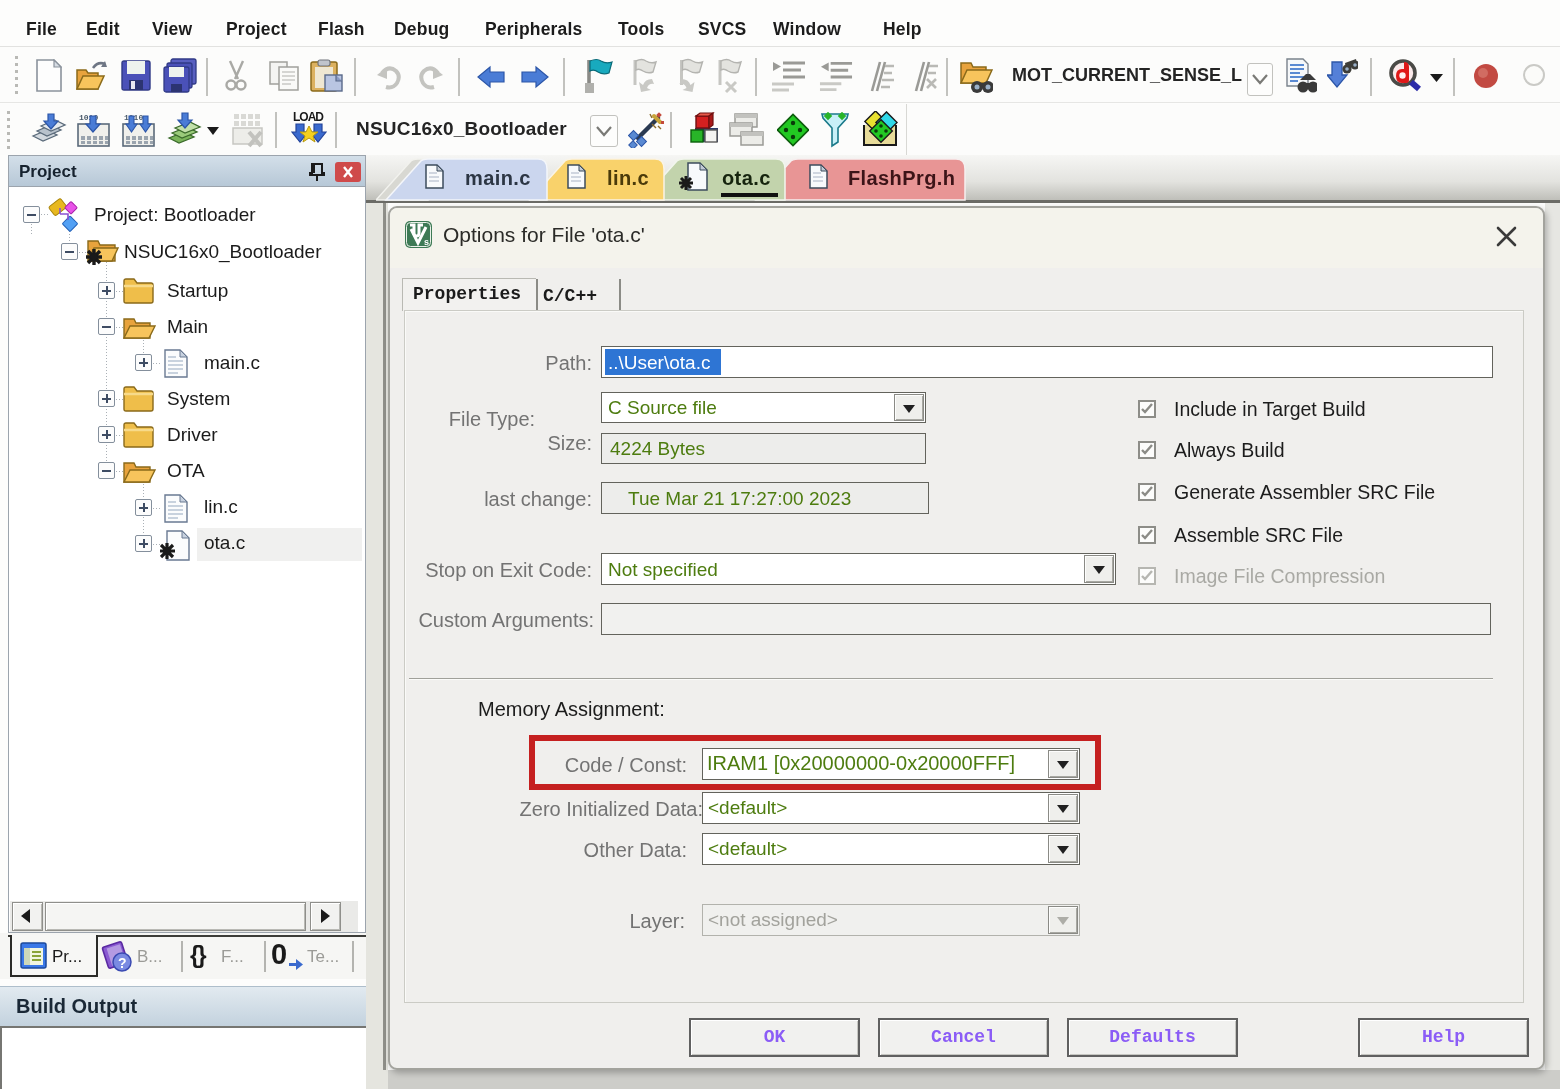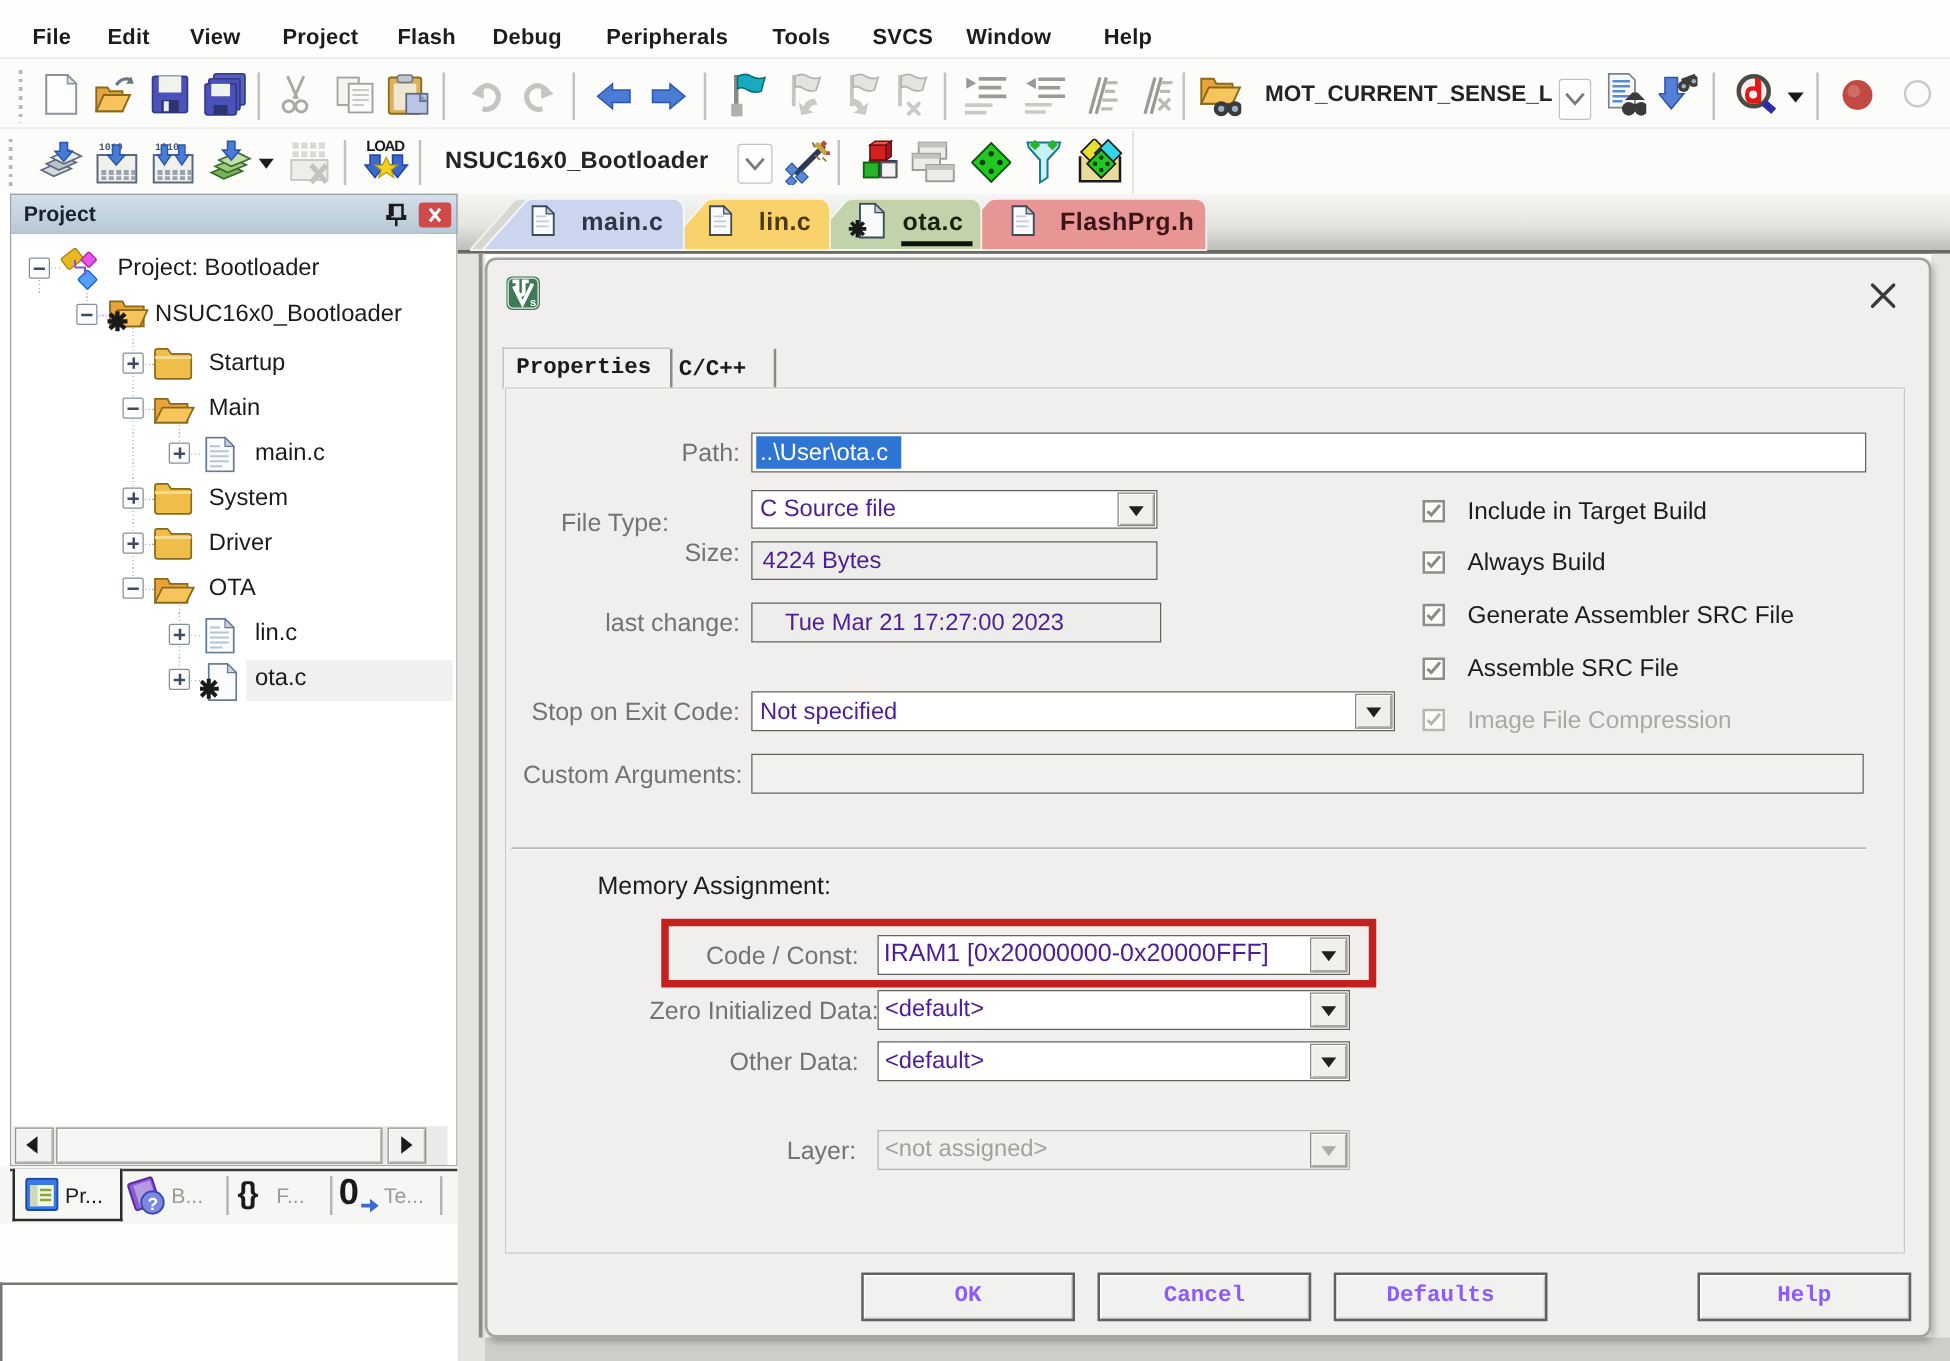--- a/index.html
+++ b/index.html
@@ -43,21 +43,21 @@
 #tabstrip { position:absolute; left:366px; top:155px; width:1194px; height:48px; background:linear-gradient(#f6f6f4 0%,#e3e3df 55%,#b9b9b3 100%); }
 #tabline { position:absolute; left:366px; top:200px; width:1194px; height:3px; background:#6b6b66; }
 
 
 #dlg { position:absolute; left:388px; top:206px; width:1157px; height:864px; background:#f0efed; border:2px solid #a3a39d; border-radius:9px; box-shadow:2px 3px 6px rgba(0,0,0,.25); }
 #dlgtitle { position:absolute; left:390px; top:208px; width:1153px; height:60px; background:#f4f3ec; border-radius:8px 8px 0 0; }
 #dlgtitle .t { position:absolute; left:53px; top:15px; font-size:21px; color:#2b2b28; }
 .dlabel { position:absolute; font-size:20px; color:#737373; text-align:right; white-space:nowrap; }
 .field { position:absolute; background:#ffffff; border:1.5px solid #63635c; }
 .field.gray { background:#ededeb; }
-.ftext { position:absolute; font-size:19px; color:#4c1d95; white-space:nowrap; }
+.ftext { position:absolute; font-size:19px; color:#4d7c0f; white-space:nowrap; }
 .ddbtn { position:absolute; background:#efefec; border:1px solid #8a8a85; box-shadow:inset 1px 1px 0 #fdfdfc, inset -1px -1px 0 #a8a8a2; }
 .ddbtn:before { content:""; position:absolute; left:50%; top:50%; margin-left:-6px; margin-top:-3px; border-left:6px solid transparent; border-right:6px solid transparent; border-top:8px solid #202020; }
 .ddbtn.dis:before { border-top-color:#adada7; }
 .cbox { position:absolute; width:18px; height:18px; border:2px solid #8d8d88; background:#fcfcfb; }
 .cbox svg { position:absolute; left:0; top:0; }
 .clabel { position:absolute; font-size:19.5px; color:#1c1c1c; white-space:nowrap; }
 .btn { position:absolute; height:39px; background:#f1f1ef; border:2px solid #606060; box-shadow:inset 1px 1px 0 #ffffff, inset -1px -1px 0 #c6c6c1; font-family:"Liberation Mono", monospace; font-weight:bold; font-size:18px; color:#8b5cf6; text-align:center; line-height:35px; }
 .mono { font-family:"Liberation Mono", monospace; }
 </style></head>
 <body>
@@ -639,28 +639,34 @@
 <span class="vtabtxt" style="left:221px; top:947px;">F...</span>
 <div class="abs" style="left:264px; top:941px; width:2px; height:31px; background:#b4b4b0;"></div>
 <span class="abs" style="left:271px; top:938px; font-size:29px; font-weight:bold; color:#1a1a1a;">0</span>
 <svg class="abs" style="left:288px; top:958px;" width="16" height="13" viewBox="0 0 16 13">
         <path d="M1 5 L8 5 L8 1 L15 6.5 L8 12 L8 8 L1 8 Z" fill="#3a6ace"></path>
       </svg>
 <span class="vtabtxt" style="left:307px; top:947px;">Te...</span>
 <div class="abs" style="left:352px; top:941px; width:2px; height:31px; background:#b4b4b0;"></div>
 </div>
 
+<div id="bbar">
+      <span class="t">Build Output</span>
+    </div>
 <div id="bout"></div>
 
 <div class="abs" style="left:366px; top:203px; width:22px; height:886px; background:#e5e5df;"></div>
 <div class="abs" style="left:383px; top:203px; width:3px; height:867px; background:#8f8f89;"></div>
 <div class="abs" style="left:1545px; top:203px; width:15px; height:886px; background:#e6e6e2;"></div>
 <div class="abs" style="left:388px; top:1070px; width:1172px; height:19px; background:#cdcdc9;"></div>
 
 <div id="dlg"></div>
+<div id="dlgtitle">
+      <span class="t">Options for File 'ota.c'</span>
+    </div>
 
 <svg class="abs" style="left:405px; top:221px;" width="27" height="27" viewBox="0 0 27 27">
   <rect x="0" y="0" width="27" height="27" rx="5" fill="#3d7a55"></rect>
   <rect x="1.5" y="1.5" width="24" height="24" rx="4" fill="none" stroke="#e8f0e8" stroke-width="1"></rect>
   <path d="M5 4 L9 4 L9 12 Q9 15 11.5 15 Q14 15 14 12 L14 4 L18 4" fill="none" stroke="#ffffff" stroke-width="3"></path>
   <path d="M6 8 L13 22 L21 6" fill="none" stroke="#ffffff" stroke-width="3"></path>
   <text x="19" y="24" font-size="9" font-weight="bold" fill="#ffffff" font-family="Liberation Sans">s</text>
 </svg>
 
 <svg class="abs" style="left:1495px; top:225px;" width="23" height="23" viewBox="0 0 23 23">

